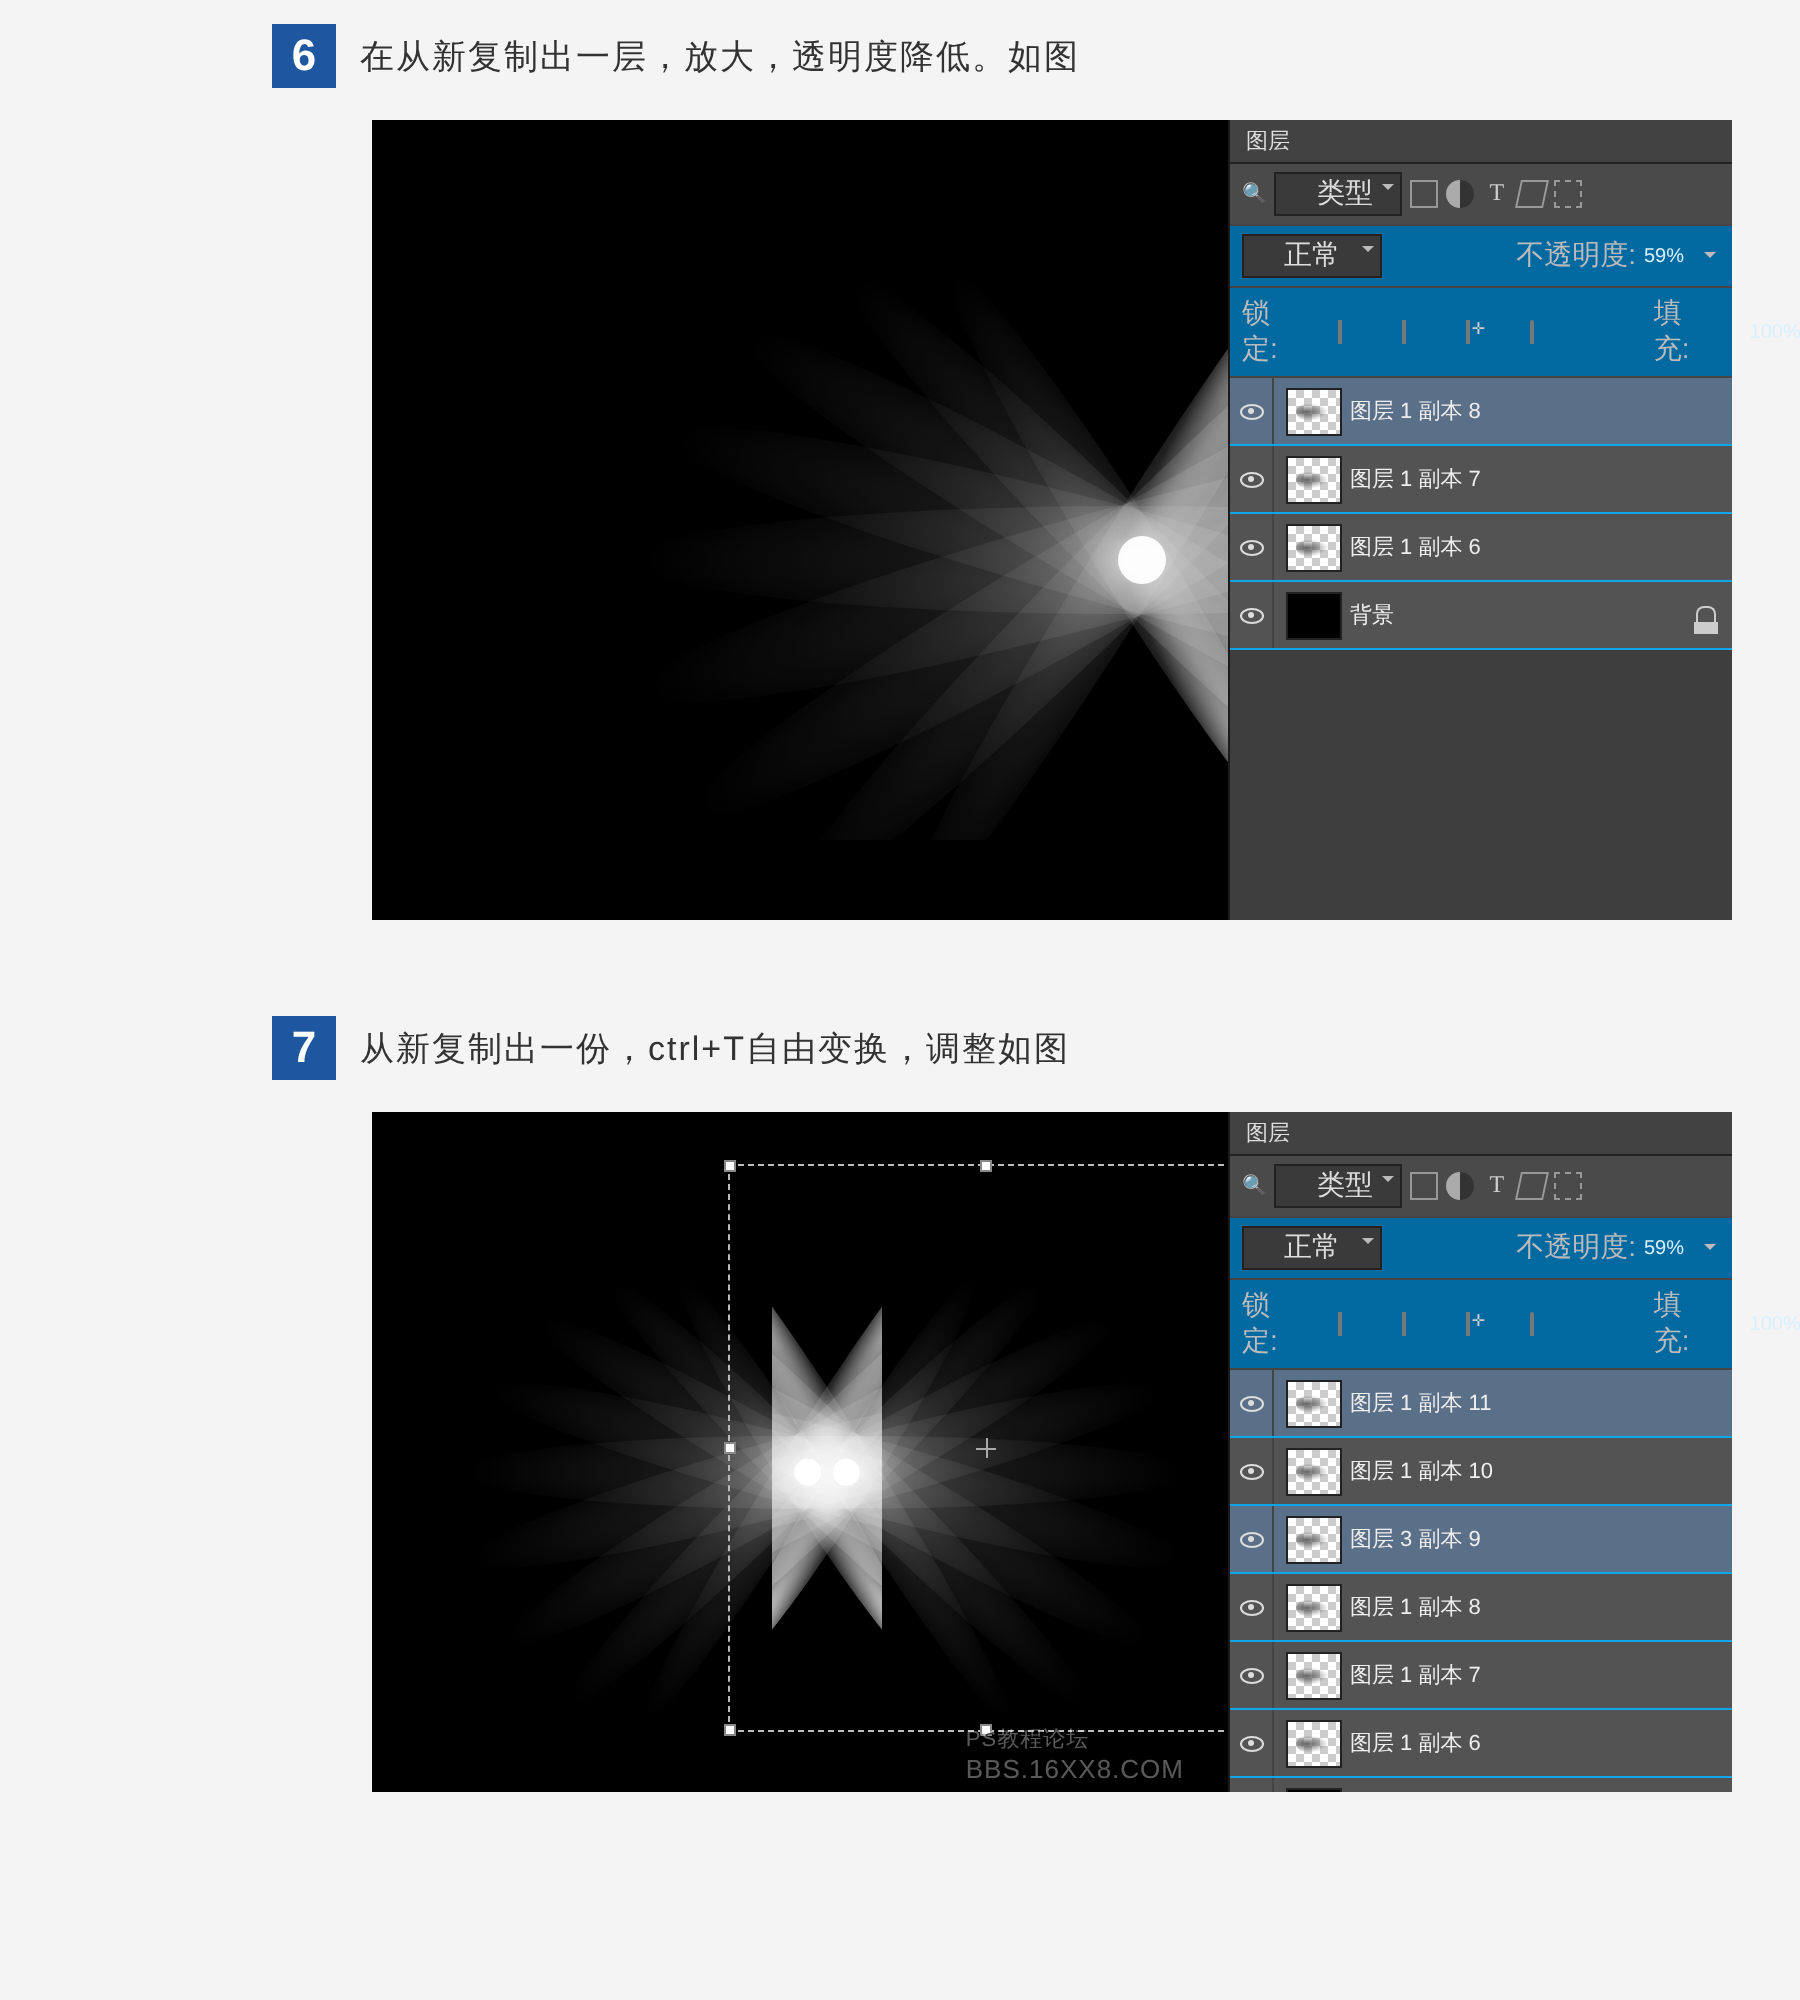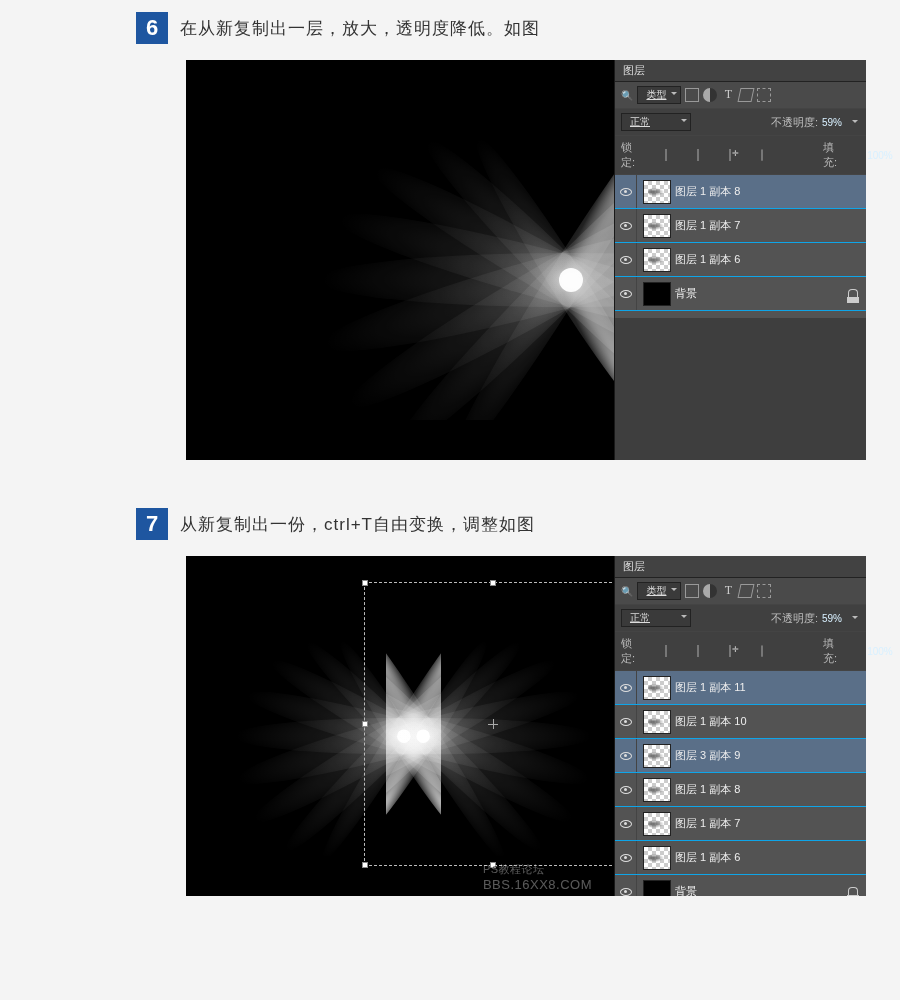--- a/index.html
+++ b/index.html
@@ -82,41 +82,40 @@
     background: #424242;
     padding: 3px 8px;
     border-bottom: 1px solid #222;
   }
   .panel-row {
     display: flex;
     align-items: center;
     gap: 4px;
     padding: 4px 6px;
     border-bottom: 1px solid #444;
-    background: #404040;
+    background: #0369a1;
   }
   .panel-row.dark { background: #4a4a4a; }
   .sel {
     background: #3a3a3a;
     border: 1px solid #222;
     color: #ddd;
-    font-size: 10px;
-    padding: 1px 14px 1px 8px;
-    position: relative;
-    text-decoration: underline;
+    font-size: 14px;
+    padding: 1px 14px 1px 20px;
+    position: relative;
   }
   .sel::after {
     content: ""; position: absolute; right: 3px; top: 5px;
     border: 3px solid transparent; border-top-color: #bbb;
   }
   .ico { width: 14px; height: 14px; display: inline-block; }
   .ico-sq { border: 1px solid #999; }
   .ico-mask { background: linear-gradient(to right,#aaa 50%, #333 50%); border-radius: 50%; }
   .ico-t { font-family: serif; font-size: 12px; text-align: center; line-height: 12px; color: #ccc; }
-  .field-label { color: #bbb; font-size: 11px; }
+  .field-label { color: #bbb; font-size: 14px; }
   .field-val { color: #d8f0ff; font-size: 10px; min-width: 26px; }
   .chev { width: 8px; display: inline-block; }
   .chev::before { content: ""; display: inline-block; border: 3px solid transparent; border-top-color: #bbb; margin-top: 4px; }
   .lock-row { font-size: 10px; gap: 30px; }
   .tiny { width: 12px; height: 12px; border: 1px solid #777; display: inline-block; }
   .tiny.lock { background: linear-gradient(#888,#555); border-radius: 2px 2px 0 0; }
 
   .layers {
     flex: 1;
     background: #535353;

